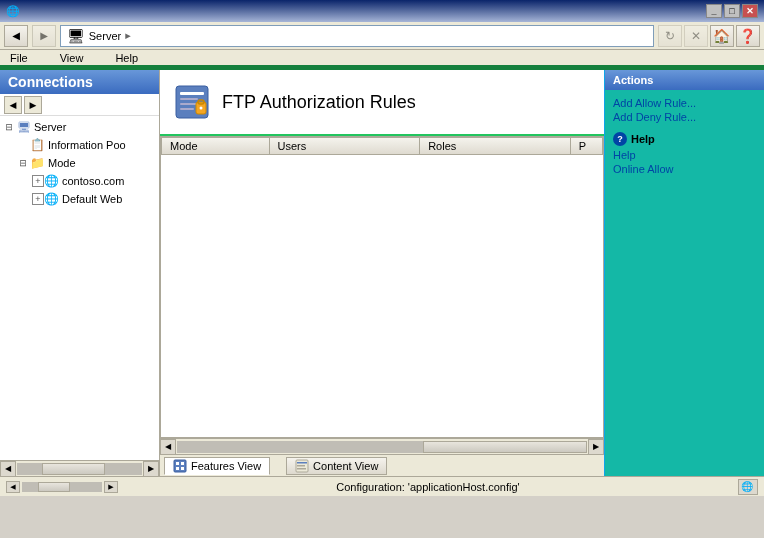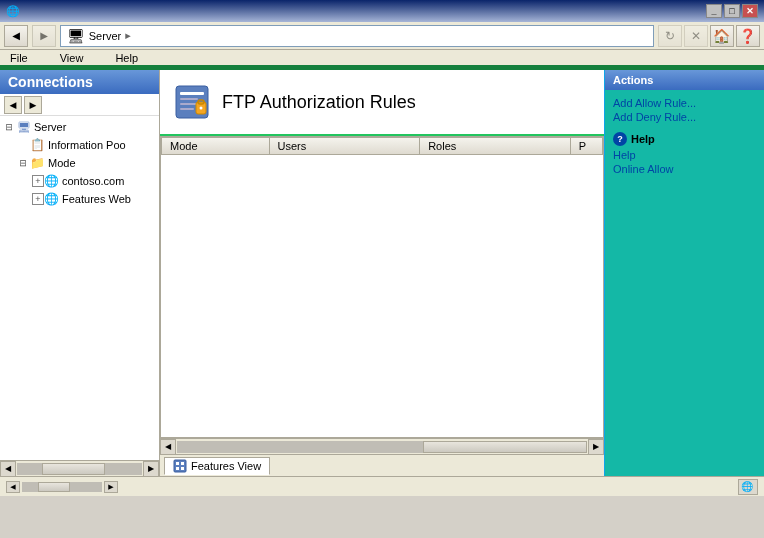--- a/index.html
+++ b/index.html
@@ -461,21 +461,21 @@
         <span class="tree-indent" style="width:32px;"></span>
         <span class="tree-toggle" style="font-size:9px; border: 1px solid #888; width:12px; height:12px; display:inline-flex; align-items:center; justify-content:center;">+</span>
         <span class="tree-icon" style="font-size:12px;">🌐</span>
         <span>contoso.com</span>
       </div>
 
       <div class="tree-item">
         <span class="tree-indent" style="width:32px;"></span>
         <span class="tree-toggle" style="font-size:9px; border: 1px solid #888; width:12px; height:12px; display:inline-flex; align-items:center; justify-content:center;">+</span>
         <span class="tree-icon" style="font-size:12px;">🌐</span>
-        <span>Features Web</span>
+        <span>Default Web</span>
       </div>
 
     </div>
 
     <div style="height:16px; background:#ece9d8; border-top:1px solid #aca899; display:flex; align-items:center;">
       <div class="scroll-btn">◀</div>
       <div style="flex:1; height:12px; background:#c0bdb5; margin:2px 1px; position:relative;">
         <div style="position:absolute; left:20%; width:50%; height:100%; background:linear-gradient(to bottom,#e8e5dd,#ccc9c0); border:1px solid #aca899;"></div>
       </div>
       <div class="scroll-btn">▶</div>
@@ -530,20 +530,31 @@
           <svg width="14" height="14" viewBox="0 0 14 14">
             <rect x="1" y="1" width="12" height="12" rx="1" fill="#5b7fbe" stroke="#3a5fa0" stroke-width="1"></rect>
             <rect x="3" y="3" width="3" height="3" fill="white"></rect>
             <rect x="8" y="3" width="3" height="3" fill="white"></rect>
             <rect x="3" y="8" width="3" height="3" fill="white"></rect>
             <rect x="8" y="8" width="3" height="3" fill="white"></rect>
           </svg>
         </span>
         <span>Features View</span>
       </div>
+      <div class="view-tab">
+        <span class="view-tab-icon">
+          <svg width="14" height="14" viewBox="0 0 14 14">
+            <rect x="1" y="1" width="12" height="12" rx="1" fill="#ece9d8" stroke="#aca899" stroke-width="1"></rect>
+            <rect x="2" y="3" width="10" height="1.5" fill="#5b7fbe"></rect>
+            <rect x="2" y="6" width="8" height="1.5" fill="#aca899"></rect>
+            <rect x="2" y="9" width="9" height="1.5" fill="#aca899"></rect>
+          </svg>
+        </span>
+        <span>Content View</span>
+      </div>
     </div>
   </div>
 
   <div id="actions-panel">
     <div id="actions-header">Actions</div>
     <div id="actions-content">
       <a class="action-link">Add Allow Rule...</a>
       <a class="action-link">Add Deny Rule...</a>
 
       <div class="action-section">
@@ -560,16 +571,17 @@
 </div>
 
 <div id="status-bar">
   <div id="status-scroll">
     <div class="status-scroll-btn">◀</div>
     <div class="status-scroll-track">
       <div class="status-scroll-thumb"></div>
     </div>
     <div class="status-scroll-btn">▶</div>
   </div>
+  <span>Configuration: 'applicationHost.config'</span>
   <div style="display:flex; gap:2px;">
     <div style="width:20px;height:16px;background:#ddd9ce;border:1px solid #aca899;font-size:10px;display:flex;align-items:center;justify-content:center;">🌐</div>
   </div>
 </div>
 
 </body></html>

